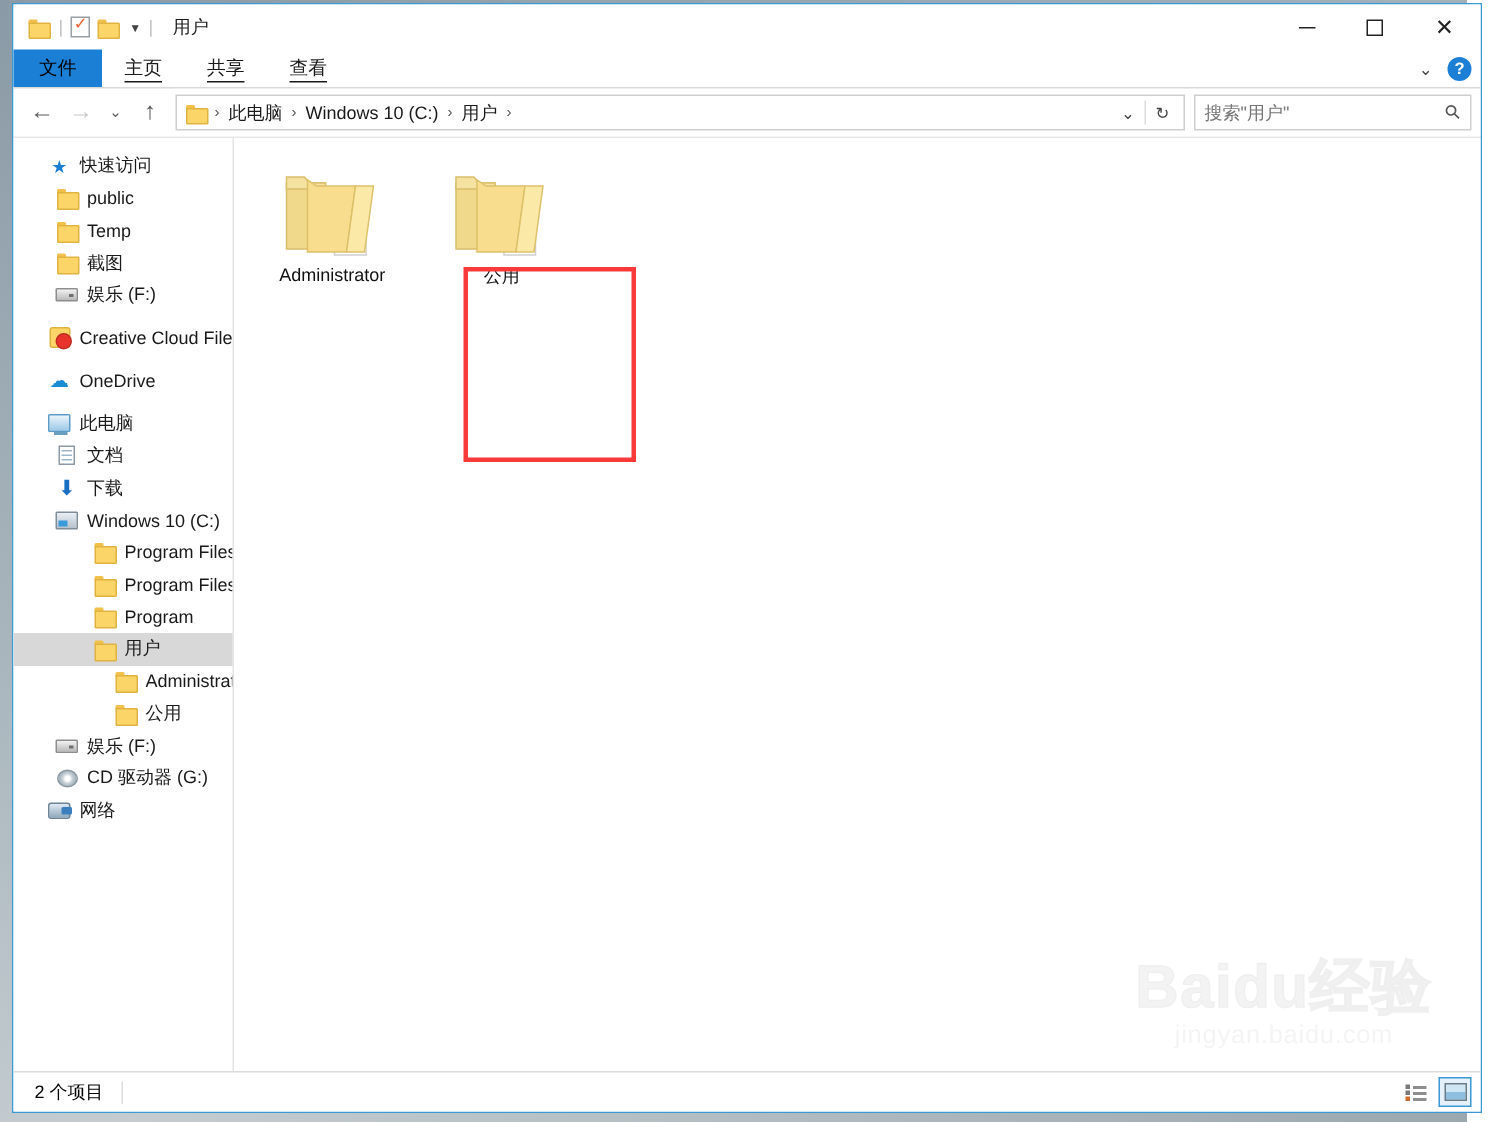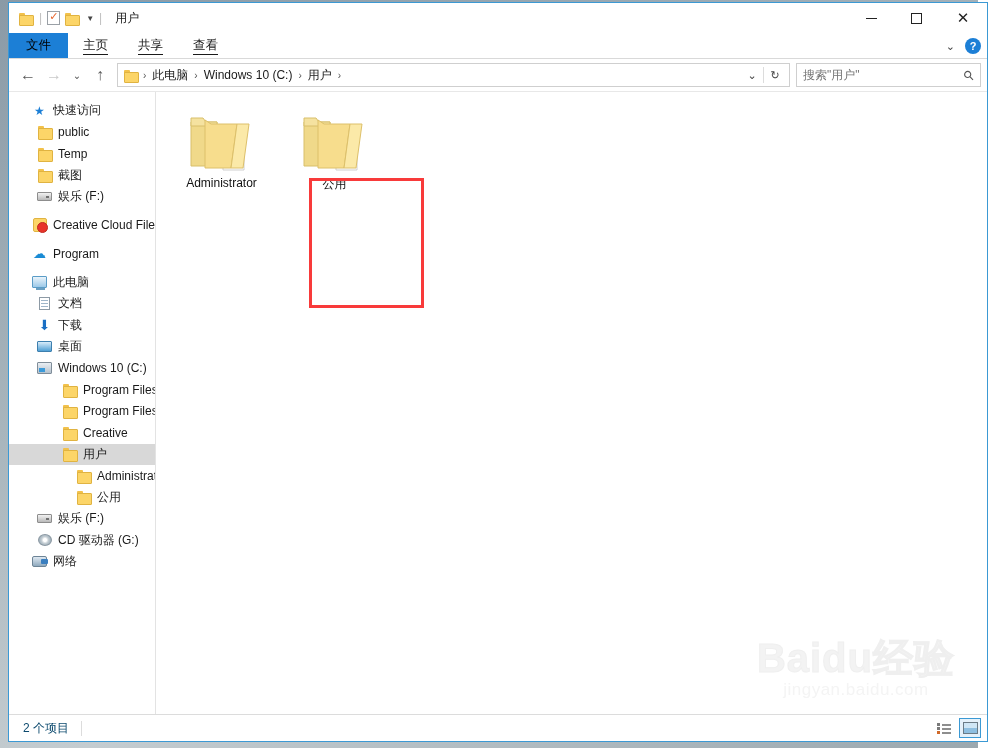--- a/index.html
+++ b/index.html
@@ -261,21 +261,21 @@
     font-size: 17px; color:#f4f4f4; letter-spacing:0.5px;
     font-family:"Liberation Sans", sans-serif;
   }
 
   
   .statusbar {
     height: 27px; border-top:1px solid #dcdcdc; background:#fff;
     display:flex; align-items:center; padding:0 6px; flex:0 0 27px;
     position:relative;
   }
-  .status-text { font-size:12px; color:#0c4a6e; padding-left:8px; }
+  .status-text { font-size:12px; color:#000000; padding-left:8px; }
   .status-div { width:1px; height:15px; background:#dcdcdc; margin-left:12px; }
   .view-btns { position:absolute; right:6px; display:flex; gap:4px; align-items:center; }
   .vb { width:22px; height:20px; display:flex; align-items:center; justify-content:center; }
   .vb.active { border:1px solid #3b99d4; background:#e5f1fa; }
   .glyph-details { width:14px; height:11px; position:relative; }
   .glyph-details i {
     position:absolute; left:0; width:3px; height:3px; background:#7a7a7a; display:block;
   }
   .glyph-details i:nth-child(1){ top:0; }
   .glyph-details i:nth-child(2){ top:4px; }
@@ -446,69 +446,63 @@
         <div class="navrow ind0" style="margin-bottom: 7px;">
           <span class="nico">
             <span class="ico-cc"></span>
           </span>
           <span class="lbl">Creative Cloud Files</span>
         </div>
         <div class="navrow ind0" style="margin-bottom: 7px;">
           <span class="nico">
             <span class="ico-cloud">☁</span>
           </span>
+          <span class="lbl">OneDrive</span>
+        </div>
+        <div class="navrow ind0">
+          <span class="nico">
+            <span class="ico-pc"></span>
+          </span>
+          <span class="lbl">此电脑</span>
+        </div>
+        <div class="navrow ind1">
+          <span class="nico">
+            <span class="ico-doc"></span>
+          </span>
+          <span class="lbl">文档</span>
+        </div>
+        <div class="navrow ind1">
+          <span class="nico">
+            <span class="ico-down">⬇</span>
+          </span>
+          <span class="lbl">下载</span>
+        </div>
+        <div class="navrow ind1">
+          <span class="nico">
+            <span class="ico-hdd"></span>
+          </span>
+          <span class="lbl">Windows 10 (C:)</span>
+        </div>
+        <div class="navrow ind2">
+          <span class="nico">
+            <span class="ico-folder"></span>
+          </span>
+          <span class="lbl">Program Files</span>
+        </div>
+        <div class="navrow ind2">
+          <span class="nico">
+            <span class="ico-folder"></span>
+          </span>
+          <span class="lbl">Program Files (x86)</span>
+        </div>
+        <div class="navrow ind2">
+          <span class="nico">
+            <span class="ico-folder"></span>
+          </span>
           <span class="lbl">Program</span>
-        </div>
-        <div class="navrow ind0">
-          <span class="nico">
-            <span class="ico-pc"></span>
-          </span>
-          <span class="lbl">此电脑</span>
-        </div>
-        <div class="navrow ind1">
-          <span class="nico">
-            <span class="ico-doc"></span>
-          </span>
-          <span class="lbl">文档</span>
-        </div>
-        <div class="navrow ind1">
-          <span class="nico">
-            <span class="ico-down">⬇</span>
-          </span>
-          <span class="lbl">下载</span>
-        </div>
-        <div class="navrow ind1">
-          <span class="nico">
-            <span class="ico-desk"></span>
-          </span>
-          <span class="lbl">桌面</span>
-        </div>
-        <div class="navrow ind1">
-          <span class="nico">
-            <span class="ico-hdd"></span>
-          </span>
-          <span class="lbl">Windows 10 (C:)</span>
-        </div>
-        <div class="navrow ind2">
-          <span class="nico">
-            <span class="ico-folder"></span>
-          </span>
-          <span class="lbl">Program Files</span>
-        </div>
-        <div class="navrow ind2">
-          <span class="nico">
-            <span class="ico-folder"></span>
-          </span>
-          <span class="lbl">Program Files (x86)</span>
-        </div>
-        <div class="navrow ind2">
-          <span class="nico">
-            <span class="ico-folder"></span>
-          </span>
-          <span class="lbl">Creative</span>
         </div>
         <div class="navrow ind2 selected">
           <span class="nico">
             <span class="ico-folder"></span>
           </span>
           <span class="lbl">用户</span>
         </div>
         <div class="navrow ind3">
           <span class="nico">
             <span class="ico-folder"></span>

